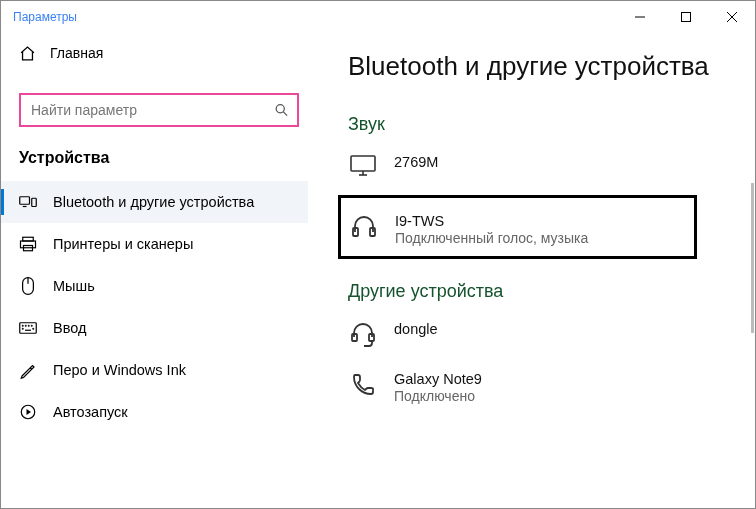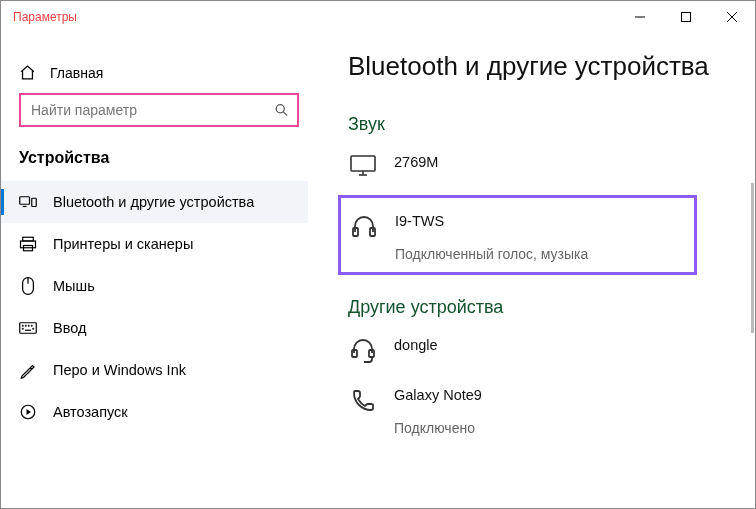--- a/index.html
+++ b/index.html
@@ -12,34 +12,34 @@
     border: 1px solid #888;
     position: relative;
   }
   .titlebar {
     height: 32px;
     display: flex;
     align-items: center;
     justify-content: space-between;
     padding-left: 12px;
   }
-  .titlebar .title { font-size: 12px; color: #ef4444; }
+  .titlebar .title { font-size: 12px; color: #3b82f6; }
   .win-controls { display: flex; }
   .win-btn {
     width: 46px; height: 32px;
     display: flex; align-items: center; justify-content: center;
     font-size: 13px;
   }
   .content { display: flex; height: calc(100% - 32px); }
   .sidebar {
     width: 325px;
     padding: 12px 18px 0 18px;
   }
   .home-row {
-    display: flex; align-items: flex-end;
+    display: flex; align-items: flex-start;
     gap: 14px;
     height: 36px;
     font-size: 14px;
     margin-bottom: 12px;
   }
   .search-box {
     position: relative;
     border: 2px solid #ec4899;
     height: 34px;
     width: 280px;
@@ -95,23 +95,23 @@
     margin-bottom: 14px;
     color: #14532d;
   }
   .dev-row {
     display: flex; align-items: flex-start;
     gap: 18px;
     padding: 4px 0 18px 2px;
   }
   .dev-ic { width: 26px; flex-shrink: 0; color: #333; padding-top:2px;}
   .dev-text .dev-name { font-size: 14.5px; color: #111; line-height:1.25;}
-  .dev-text .dev-status { font-size: 14px; color: #666; line-height:1.25;margin-top:16px;}
+  .dev-text .dev-status { font-size: 14px; color: #666; line-height:1.25;}
   .dev-highlight {
-    border: 3px solid #8b5cf6;
+    border: 3px solid #000000;
     padding: 10px 6px 8px 8px;
     margin: 0 28px 22px -10px;
   }
   .dev-highlight .dev-row { padding-bottom: 0;}
   .scrollbar {
     position: absolute;
     right: 1px; top: 182px;
     width: 3px; height: 150px;
     background: #bbb;
   }

